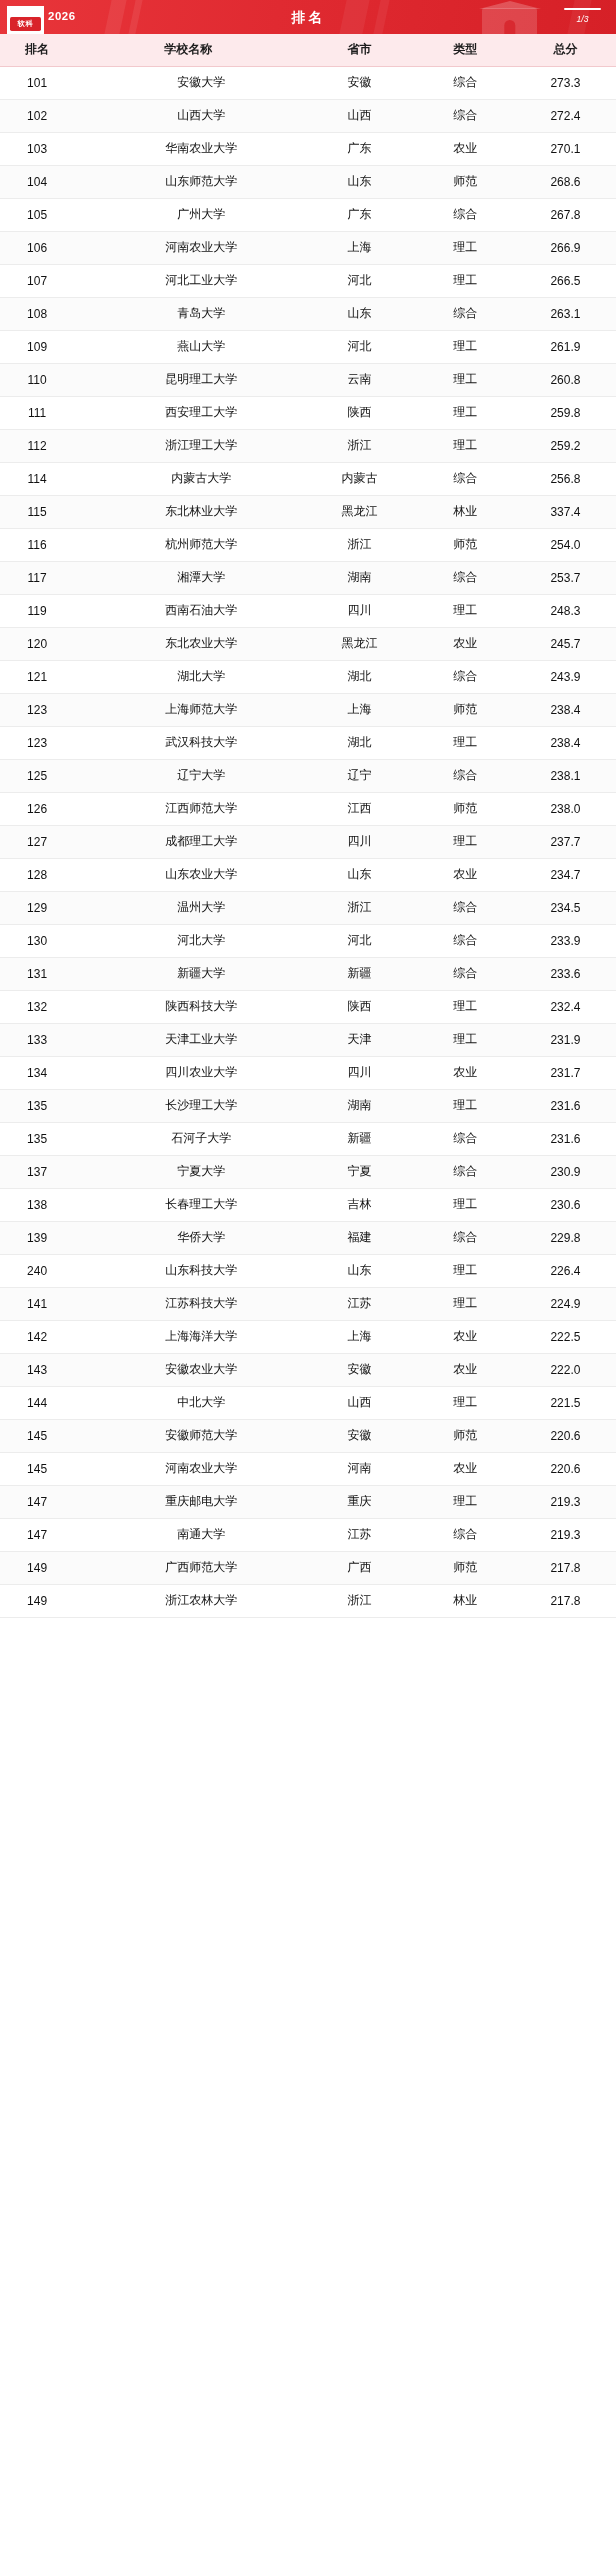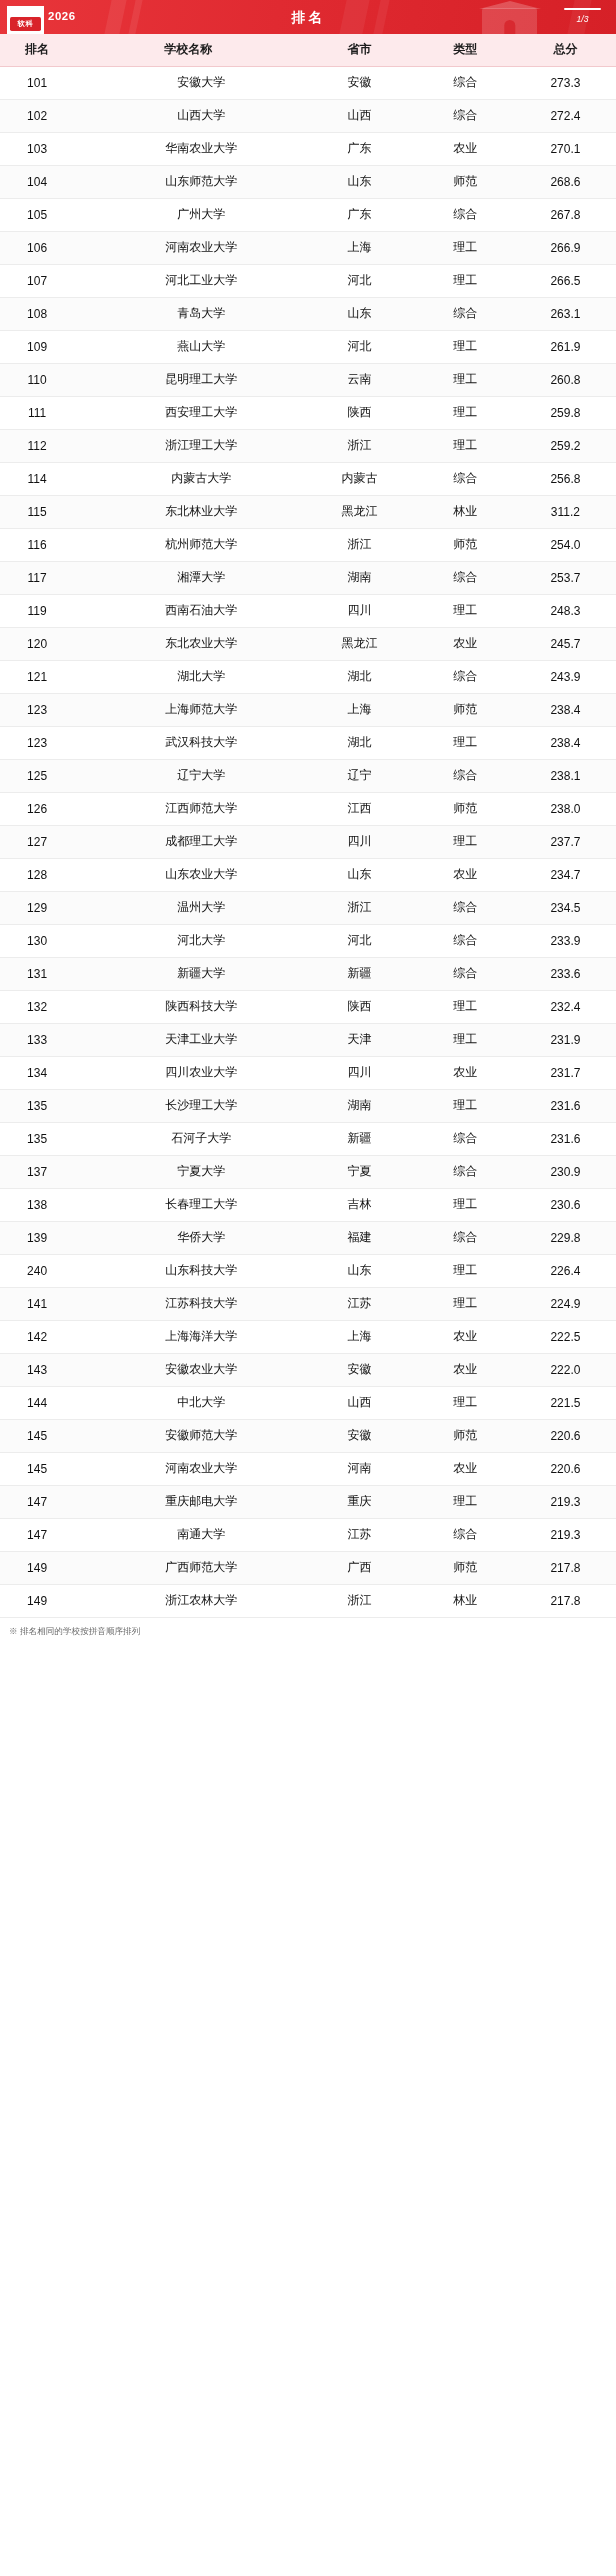--- a/index.html
+++ b/index.html
@@ -288,21 +288,21 @@
           <td class="cell-name">内蒙古大学</td>
           <td>内蒙古</td>
           <td>综合</td>
           <td>256.8</td>
         </tr>
         <tr>
           <td>115</td>
           <td class="cell-name">东北林业大学</td>
           <td>黑龙江</td>
           <td>林业</td>
-          <td>311.2</td>
+          <td>337.4</td>
         </tr>
         <tr>
           <td>116</td>
           <td class="cell-name">杭州师范大学</td>
           <td>浙江</td>
           <td>师范</td>
           <td>254.0</td>
         </tr>
         <tr>
           <td>117</td>
@@ -524,15 +524,14 @@
         <tr>
           <td>149</td>
           <td class="cell-name">浙江农林大学</td>
           <td>浙江</td>
           <td>林业</td>
           <td>217.8</td>
         </tr>
       </tbody>
   </table>
 
-  <div class="footnote">※ 排名相同的学校按拼音顺序排列</div>
 </div>
 
 
 </body></html>

